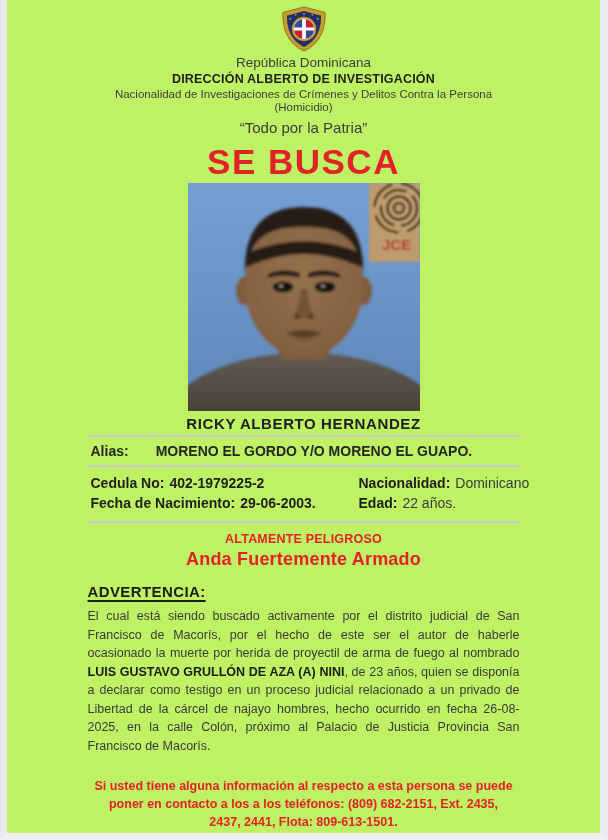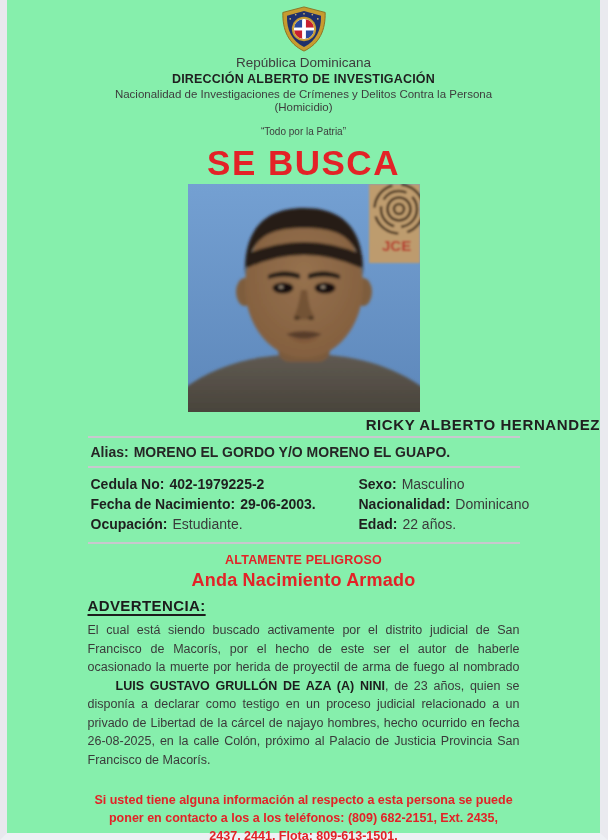--- a/index.html
+++ b/index.html
@@ -6,82 +6,82 @@
   body {
     width:608px; height:840px;
     background:#f3f3f6;
     font-family:"Liberation Sans", sans-serif;
     color:#2e2e2e;
     position:relative;
     overflow:hidden;
   }
   .page {
     position:absolute; inset:0;
-    background:#86efac;
+    background:#bef264;
     border-left:7px solid #e8e8ee;
     border-right:8px solid #eaeaef;
     border-bottom:7px solid #eef0f4;
     box-sizing:border-box;
   }
   .header { text-align:center; padding-top:6px; }
   .badge-wrap { width:58px; height:46px; margin:0 auto; }
   .badge-wrap svg { display:block; width:58px; height:46px; }
   .country  { font-size:13.5px; color:#3d3d3d; margin-top:3px; }
   .agency   { font-size:12.5px; font-weight:bold; color:#1f1f1f; margin-top:2px; letter-spacing:.2px; }
   .dept     { font-size:11.5px; color:#3d3d3d; margin-top:2px; }
   .unit     { font-size:11.5px; color:#3d3d3d; margin-top:1px; }
-  .motto    { font-size:10px; color:#3d3d3d; margin-top:13px; }
+  .motto    { font-size:15px; color:#3d3d3d; margin-top:6px; }
 
   .wanted-title {
     text-align:center;
     color:var(--accent-red, #e32227);
     font-size:35px; font-weight:bold; letter-spacing:1.5px;
     margin-top:8px; line-height:36px;
   }
 
   .photo-wrap { width:232px; margin:3px auto 0; }
   .photo-wrap svg { display:block; width:232px; height:228px; }
 
   .suspect-name {
-    text-align:right; font-weight:bold; font-size:15px;
+    text-align:center; font-weight:bold; font-size:15px;
     letter-spacing:.6px; color:#202020; margin-top:4px;
   }
 
   .content { width:432px; margin:0 auto; }
   .rule { height:0; border-top:2px solid #c8c8ce; margin:3px 0; }
 
   .alias-row { font-size:14px; font-weight:bold; color:#262626; padding:3px 0 3px 3px; }
-  .alias-row .lbl { margin-right:5px; }
+  .alias-row .lbl { margin-right:27px; }
 
   .details { display:flex; font-size:14px; line-height:19px; padding:4px 0 4px 3px; color:#3a3a3a; }
   .dcol-left  { width:242px; }
   .dcol-right { width:158px; margin-left:26px; }
   .drow { margin-bottom:1px; }
   .drow .lbl { font-weight:bold; color:#1f1f1f; margin-right:5px; }
   .drow .val-bold { font-weight:bold; color:#1f1f1f; }
 
   .danger1 {
     text-align:center; color:var(--accent-red, #e32227);
     font-weight:bold; font-size:12.5px; margin-top:9px; letter-spacing:.2px;
   }
   .danger2 {
     text-align:center; color:var(--accent-red, #e32227);
     font-weight:bold; font-size:18px; margin-top:3px; letter-spacing:.2px;
   }
 
   .advert-heading {
     font-weight:bold; font-size:15px; color:#1c1c1c;
     text-decoration:underline; text-decoration-thickness:2px; text-underline-offset:3px;
-    margin-top:6px; letter-spacing:.4px;
+    margin-top:13px; letter-spacing:.4px;
   }
   .advert-body {
     font-size:12.5px; line-height:18.5px; text-align:justify;
     color:#3a3a3a; margin-top:7px;
   }
-  .advert-body b { color:#1c1c1c;margin-left:28px; }
+  .advert-body b { color:#1c1c1c; }
 
   .contact {
     text-align:center; color:var(--accent-red, #e32227);
     font-weight:bold; font-size:12.5px; line-height:18px;
     margin-top:22px; padding:0 6px;
   }
 </style>
 </head>
 <body>
 
@@ -187,41 +187,35 @@
     <div class="rule"></div>
 
     <div class="details">
       <div class="dcol-left">
         <div class="drow">
           <span class="lbl">Cedula No:</span><span class="val-bold">402-1979225-2</span>
         </div>
         <div class="drow">
           <span class="lbl">Fecha de Nacimiento:</span><span class="val-bold">29-06-2003.</span>
         </div>
-        <div class="drow">
-          <span class="lbl">Ocupación:</span><span>Estudiante.</span>
-        </div>
       </div>
       <div class="dcol-right">
         <div class="drow">
-          <span class="lbl">Sexo:</span><span>Masculino</span>
-        </div>
-        <div class="drow">
           <span class="lbl">Nacionalidad:</span><span>Dominicano</span>
         </div>
         <div class="drow">
           <span class="lbl">Edad:</span><span>22 años.</span>
         </div>
       </div>
     </div>
 
     <div class="rule"></div>
 
     <div class="danger1">ALTAMENTE PELIGROSO</div>
-    <div class="danger2">Anda Nacimiento Armado</div>
+    <div class="danger2">Anda Fuertemente Armado</div>
 
     <div class="advert-heading">ADVERTENCIA:</div>
     <p class="advert-body"><span>El cual está siendo buscado activamente por el distrito judicial de San Francisco de Macorís, por el hecho de este ser el autor de haberle ocasionado la muerte por herida de proyectil de arma de fuego al nombrado </span><b>LUIS GUSTAVO GRULLÓN DE AZA (A) NINI</b><span>, de 23 años, quien se disponía a declarar como testigo en un proceso judicial relacionado a un privado de Libertad de la cárcel de najayo hombres, hecho ocurrido en fecha 26-08-2025, en la calle Colón, próximo al Palacio de Justicia Provincia San Francisco de Macorís.</span></p>
 
     <div class="contact">Si usted tiene alguna información al respecto a esta persona se puede poner en contacto a los a los teléfonos: (809) 682-2151, Ext. 2435, 2437, 2441, Flota: 809-613-1501.</div>
   </div>
 
 </div>
 
 </body></html>

